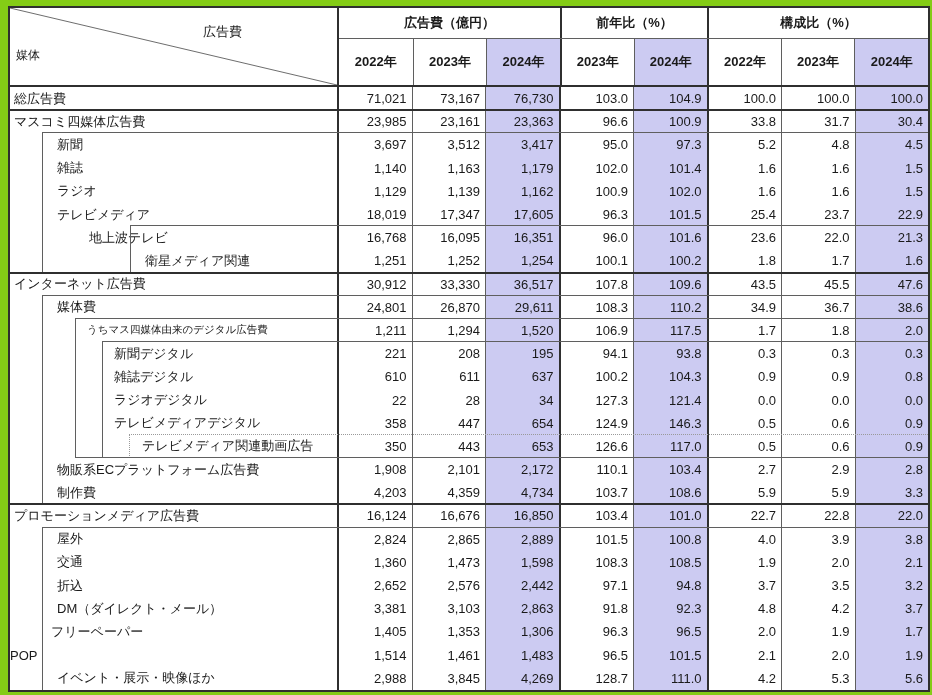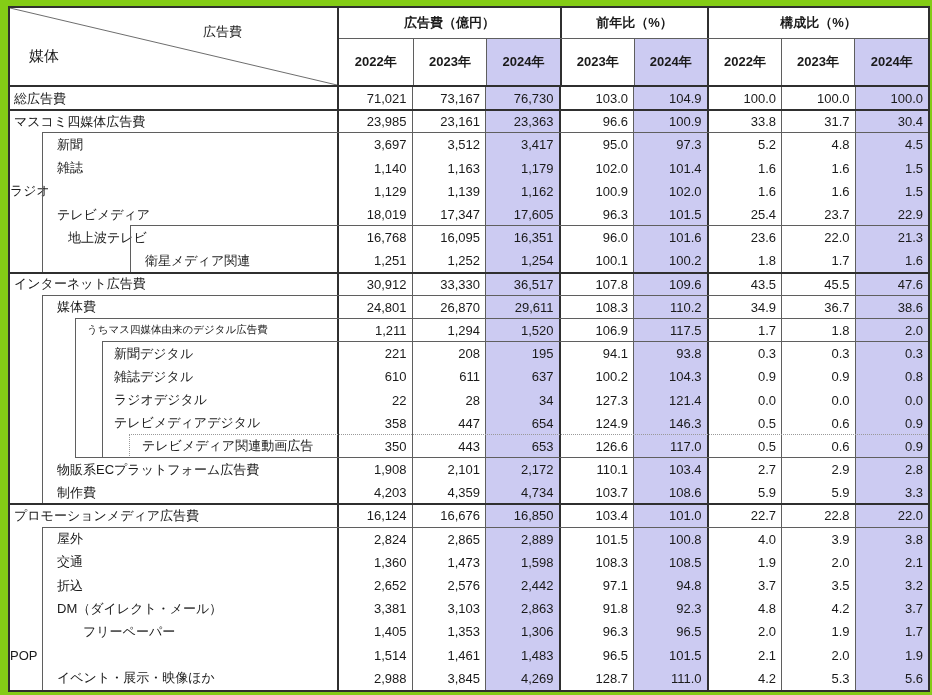--- a/index.html
+++ b/index.html
@@ -10,21 +10,21 @@
   .adtable {
     position:absolute; left:8px; top:6px; width:922px; height:686px;
     border:2px solid #2f2f2f; display:flex; flex-direction:column; background:#fff;
   }
 
   
   .thead { display:flex; height:79px; border-bottom:2px solid #2f2f2f; flex:none; }
   .corner { position:relative; width:329px; flex:none; border-right:2px solid #2f2f2f; }
   .corner svg { position:absolute; left:0; top:0; width:100%; height:100%; }
   .corner .top-label { position:absolute; top:15px; left:193px; font-size:13px; }
-  .corner .bottom-label { position:absolute; top:39px; left:19px; font-size:15px;font-family:Liberation Serif, serif; }
+  .corner .bottom-label { position:absolute; top:39px; left:6px; font-size:12px;font-family:Liberation Serif, serif; }
   .hd-right { flex:1; display:flex; flex-direction:column; }
   .hgroup-row { height:31px; flex:none; display:grid; grid-template-columns:3fr 2fr 3fr; border-bottom:1px solid #5f5f5f; }
   .hgroup { display:flex; align-items:center; justify-content:center; font-weight:bold; font-size:13px; }
   .hgroup + .hgroup { border-left:2px solid #2f2f2f; }
   .hyear-row { flex:1; display:grid; grid-template-columns:repeat(8,1fr); }
   .hyear { display:flex; align-items:center; justify-content:center; font-weight:bold; font-size:13px; border-left:1px solid #5f5f5f; }
   .hyear.first { border-left:none; }
   .hyear.gb { border-left:2px solid #2f2f2f; }
   .hyear.hl { background:#cccbf2; }
 
@@ -131,21 +131,21 @@
           <div class="num-cell hl">1,179</div>
           <div class="num-cell gb">102.0</div>
           <div class="num-cell hl">101.4</div>
           <div class="num-cell gb">1.6</div>
           <div class="num-cell">1.6</div>
           <div class="num-cell hl">1.5</div>
         </div>
         <div class="row">
           <div class="name-cell">
             <div class="guide" style="left: 32px;"></div>
-            <span class="row-label" style="">ラジオ</span>
+            <span class="row-label" style="padding-left: 47px;">ラジオ</span>
           </div>
           <div class="num-cell first">1,129</div>
           <div class="num-cell">1,139</div>
           <div class="num-cell hl">1,162</div>
           <div class="num-cell gb">100.9</div>
           <div class="num-cell hl">102.0</div>
           <div class="num-cell gb">1.6</div>
           <div class="num-cell">1.6</div>
           <div class="num-cell hl">1.5</div>
         </div>
@@ -161,21 +161,21 @@
           <div class="num-cell hl">101.5</div>
           <div class="num-cell gb">25.4</div>
           <div class="num-cell">23.7</div>
           <div class="num-cell hl">22.9</div>
         </div>
         <div class="row">
           <div class="topline" style="left: 120px;"></div>
           <div class="name-cell">
             <div class="guide" style="left: 32px;"></div>
             <div class="guide" style="left: 120px;"></div>
-            <span class="row-label" style="padding-left: 58px;">地上波テレビ</span>
+            <span class="row-label" style="padding-left: 79px;">地上波テレビ</span>
           </div>
           <div class="num-cell first">16,768</div>
           <div class="num-cell">16,095</div>
           <div class="num-cell hl">16,351</div>
           <div class="num-cell gb">96.0</div>
           <div class="num-cell hl">101.6</div>
           <div class="num-cell gb">23.6</div>
           <div class="num-cell">22.0</div>
           <div class="num-cell hl">21.3</div>
         </div>
@@ -418,21 +418,21 @@
           <div class="num-cell hl">2,863</div>
           <div class="num-cell gb">91.8</div>
           <div class="num-cell hl">92.3</div>
           <div class="num-cell gb">4.8</div>
           <div class="num-cell">4.2</div>
           <div class="num-cell hl">3.7</div>
         </div>
         <div class="row">
           <div class="name-cell">
             <div class="guide" style="left: 32px;"></div>
-            <span class="row-label" style="padding-left: 73px; font-family: Liberation Serif, serif;">フリーペーパー</span>
+            <span class="row-label" style="padding-left: 41px; font-family: Liberation Serif, serif;">フリーペーパー</span>
           </div>
           <div class="num-cell first">1,405</div>
           <div class="num-cell">1,353</div>
           <div class="num-cell hl">1,306</div>
           <div class="num-cell gb">96.3</div>
           <div class="num-cell hl">96.5</div>
           <div class="num-cell gb">2.0</div>
           <div class="num-cell">1.9</div>
           <div class="num-cell hl">1.7</div>
         </div>

